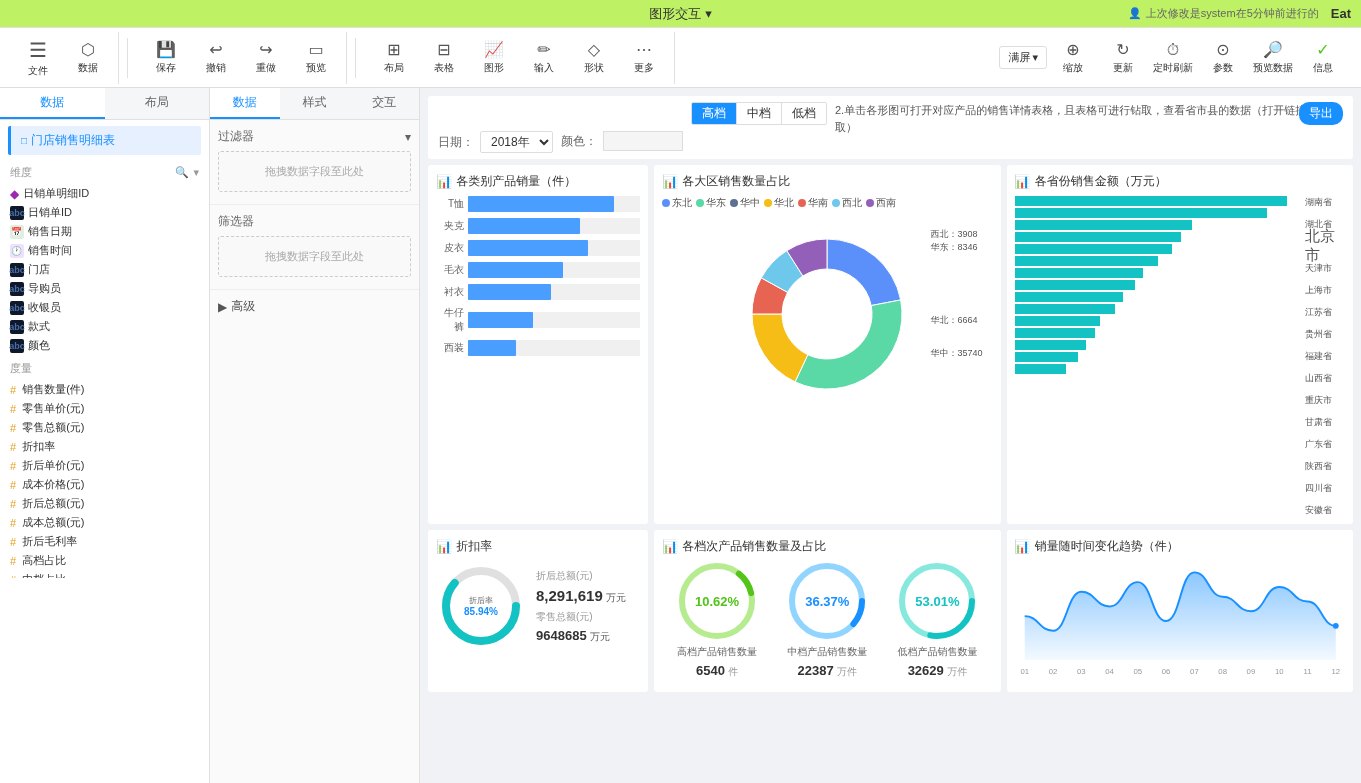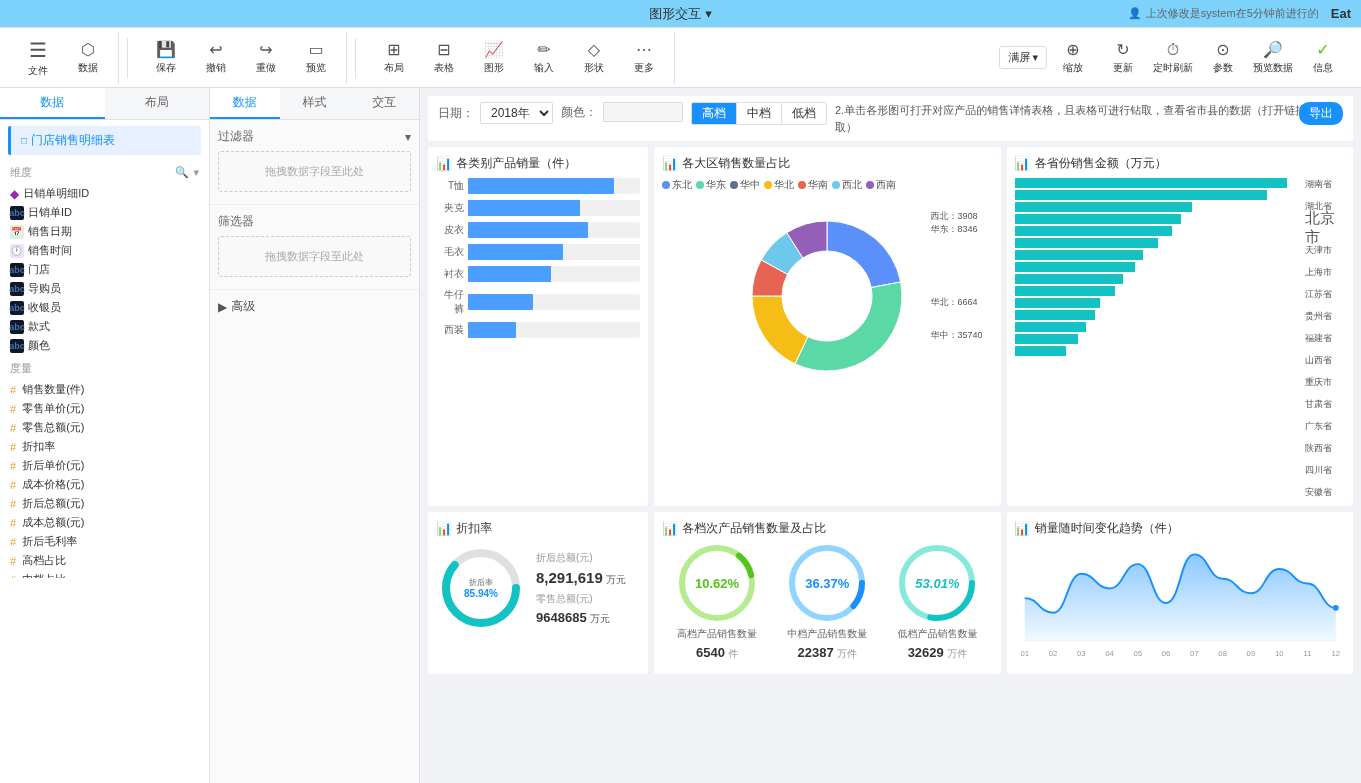--- a/index.html
+++ b/index.html
@@ -1,21 +1,21 @@
 <!DOCTYPE html>
 <html><head>
   <meta charset="utf-8">
   <style>
     * { box-sizing: border-box; margin: 0; padding: 0; font-family: 'Microsoft YaHei', SimHei, Arial, sans-serif; }
     body { width: 1361px; height: 783px; overflow: hidden; background: #f0f2f5; font-size: 12px; }
 
     
     .title-bar {
       height: 28px;
-      background: #7dd3fc;
+      background: #bef264;
       border-bottom: 1px solid #e0e0e0;
       display: flex;
       align-items: center;
       justify-content: center;
       position: relative;
     }
     .title-bar-center { font-size: 13px; color: #333; display: flex; align-items: center; gap: 4px; }
     .title-bar-right { position: absolute; right: 10px; font-size: 11px; color: #666; display: flex; align-items: center; gap: 4px; }
 
     
@@ -207,20 +207,21 @@
       background: #fff;
       padding: 6px 10px;
       border-radius: 3px;
       position: relative;
     }
     .control-group {
       display: flex;
       align-items: center;
       gap: 6px;
       font-size: 12px;
+      margin-top: 29px;
     }
     .control-label { color: #666; }
     .control-select {
       border: 1px solid #ddd;
       border-radius: 2px;
       padding: 2px 6px;
       font-size: 12px;
       background: #fff;
       color: #333;
     }
@@ -876,21 +877,21 @@
       <span style="font-size:13px;font-weight:bold;color:#333;">22387</span>
       <span style="font-size:10px;color:#999;">万件</span>
     </div>
   </div>
               <div class="circle-item">
     <div style="position:relative; width:80px; height:80px;">
       <svg width="80" height="80" viewBox="0 0 80 80">
         <circle cx="40" cy="40" r="35" fill="none" stroke="#87e8de" stroke-width="6"></circle>
         <circle cx="40" cy="40" r="35" fill="none" stroke="#13c2c2" stroke-width="6" stroke-dasharray="116.57507859675646 219.9114857512855" stroke-dashoffset="54.97787143782138" stroke-linecap="round"></circle>
       </svg>
-      <div style="position:absolute;top:50%;left:50%;transform:translate(-50%,-50%);text-align:left;font-style:italic;">
+      <div style="position:absolute;top:50%;left:50%;transform:translate(-50%,-50%);text-align:left;">
         <div style="font-size:13px;font-weight:bold;color:#13c2c2;">53.01%</div>
       </div>
     </div>
     <div style="font-size:10px;color:#666;text-align:center;">低档产品销售数量</div>
     <div>
       <span style="font-size:13px;font-weight:bold;color:#333;">32629</span>
       <span style="font-size:10px;color:#999;">万件</span>
     </div>
   </div>
             </div>

